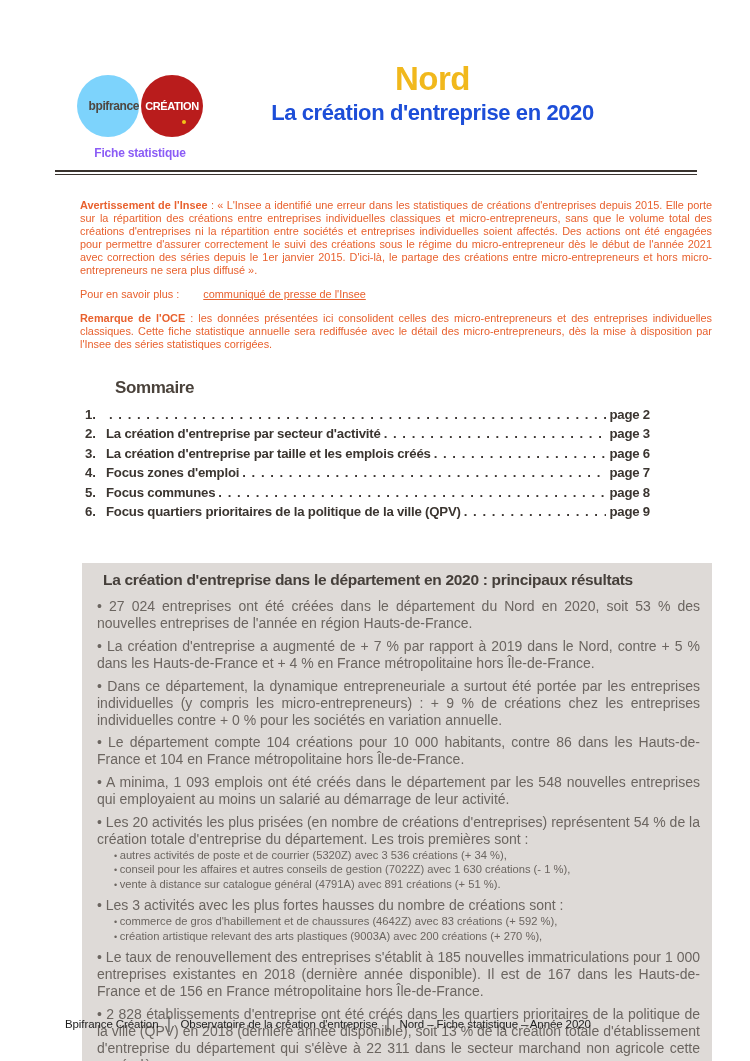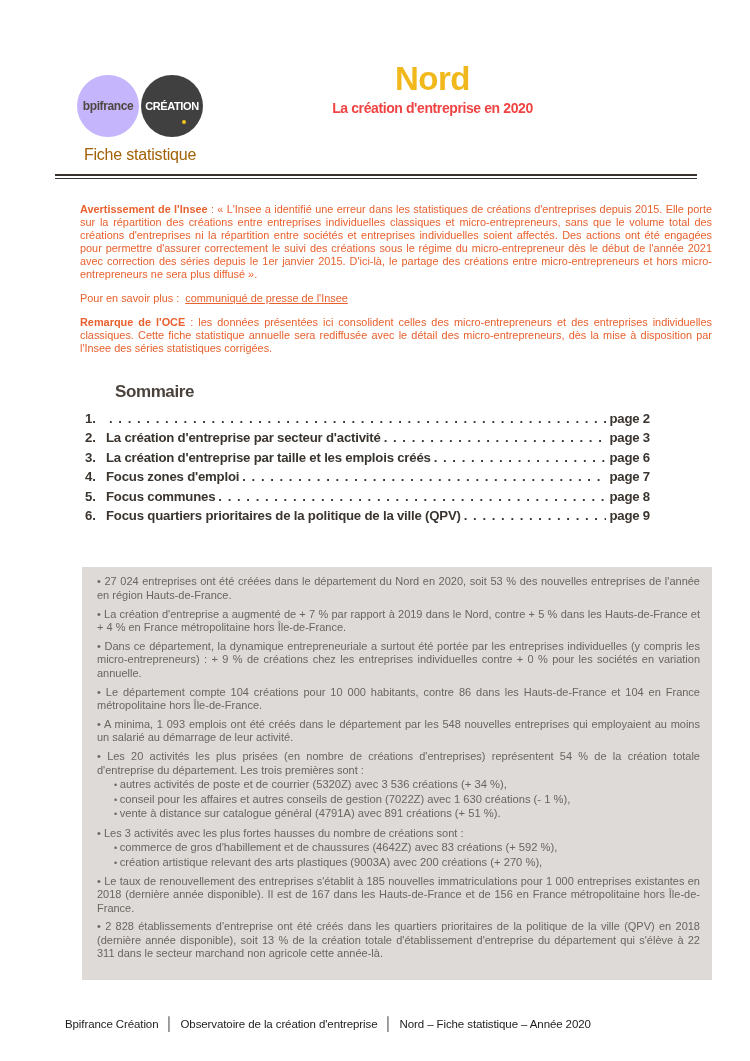--- a/index.html
+++ b/index.html
@@ -7,59 +7,59 @@
     position:relative; width:750px; height:1061px; margin:0 auto;
     background:#ffffff; overflow:hidden;
     font-family:"Liberation Sans", sans-serif;
   }
 
   
   .header { display:flex; margin:62px 40px 0 65px; }
   .logo-block { width:150px; padding-top:13px; flex:none; text-align:center; }
   .circles { display:flex; justify-content:center; gap:2px; }
   .circle { width:62px; height:62px; border-radius:50%; display:flex; align-items:center; justify-content:center; position:relative; }
-  .circle.yellow { background:#c4b5fd; }
+  .circle.yellow { background:#7dd3fc;justify-content:flex-end; }
   .circle.yellow span { color:#4F4740; font-weight:bold; font-size:12px; letter-spacing:-0.4px; }
-  .circle.dark { background:#404040; }
+  .circle.dark { background:#b91c1c; }
   .circle.dark span { color:#ffffff; font-weight:bold; font-size:11px; letter-spacing:-0.4px; }
   .circle.dark::after { content:""; position:absolute; left:66%; bottom:21%; width:4px; height:4px; border-radius:50%; background:#F2C318; }
-  .logo-tagline { margin-top:9px; color:#a16207; font-weight:normal; font-size:16px; letter-spacing:-0.2px; }
+  .logo-tagline { margin-top:9px; color:#8b5cf6; font-weight:bold; font-size:12px; letter-spacing:-0.2px; }
   .title-block { flex:1; text-align:center; margin-right:60px; }
   .doc-title { color:#F1B81C; font-weight:bold; font-size:33px; letter-spacing:-0.5px; line-height:1.0; }
-  .doc-subtitle { color:#ef4444; font-weight:bold; font-size:14px; letter-spacing:-0.4px; line-height:1.17; margin-top:5px; }
+  .doc-subtitle { color:#1d4ed8; font-weight:bold; font-size:22px; letter-spacing:-0.4px; line-height:1.17; margin-top:5px; }
   .doc-subtitle div { margin:0; }
 
   .rule { margin:10px 53px 0 55px; height:2px; border-top:2.5px solid #39332f; border-bottom:1.5px solid #39332f; }
 
   
   .notice {
     margin:0 38px 0 80px; color:#E8612E; 
     font-size:10.9px; line-height:1.2; text-align:justify;
   }
   .notice.first { margin-top:24px; }
   .notice b { font-weight:bold; }
   .notice.more { margin-top:11px; text-align:left; }
-  .notice .link { text-decoration:underline; margin-left:6px; color:#E8612E; cursor:pointer; }
+  .notice .link { text-decoration:underline; margin-left:24px; color:#E8612E; cursor:pointer; }
   .notice.oce { margin-top:10px; }
 
   
   .sommaire-title { margin:27px 0 0 115px; color:#4A423B; font-weight:bold; font-size:17px; letter-spacing:-0.4px; }
   .toc { margin:9px 0 0 85px; width:565px; }
   .toc-row { display:flex; align-items:baseline; color:#3B3530; font-weight:bold; font-size:13.2px; line-height:16px; margin-bottom:3.5px; letter-spacing:-0.2px; }
   .toc-num { width:21px; flex:none; }
   .toc-label { white-space:nowrap; }
   .toc-dots { flex:1; overflow:hidden; white-space:nowrap; margin:0 3px; }
   .toc-dots::after { content:". . . . . . . . . . . . . . . . . . . . . . . . . . . . . . . . . . . . . . . . . . . . . . . . . . . . . . . . . . . . . . . . . . . . . . . . . . . ."; letter-spacing:1px; }
   .toc-page { flex:none; }
 
   
   .results-box { margin:43px 0 0 82px; width:630px; background:#DEDAD7; padding:8px 12px 14px 15px; box-sizing:border-box; }
   .results-title { margin:0 0 9px 6px; color:#453F3A; font-weight:bold; font-size:15.5px; letter-spacing:-0.3px; }
   .bullet-block { margin-bottom:5.5px; }
-  .bullet-text { margin:0; color:#6B6560; font-size:11px; line-height:1.22; text-align:justify; }
+  .bullet-text { margin:0; color:#6B6560; font-size:14px; line-height:1.22; text-align:justify; }
   .bullet-text::before { content:"• "; }
   .sub-text { margin:1px 0 0 17px; color:#6B6560; font-size:11.2px; line-height:1.22; }
   .sub-text::before { content:"• "; font-size:9px; }
 
   
   .footer { position:absolute; left:65px; top:1016px; color:#1d1d1d; font-size:11.5px; letter-spacing:-0.1px; }
   .footer .sep { margin:0 7px; font-size:13px; color:#333; }
 </style>
 </head>
 <body>
@@ -133,20 +133,21 @@
 
   <div class="toc-row">
     <span class="toc-num">6.</span>
         <span class="toc-label">Focus quartiers prioritaires de la politique de la ville (QPV)</span>
         <span class="toc-dots"></span>
         <span class="toc-page">page 9</span>
   </div>
 </div>
 
   <div class="results-box">
+    <h3 class="results-title">La création d'entreprise dans le département en 2020 : principaux résultats</h3>
     <div id="bullets">
   <div class="bullet-block">
     <p class="bullet-text">27 024 entreprises ont été créées dans le département du Nord en 2020, soit 53 % des nouvelles entreprises de l'année en région Hauts-de-France.</p>
   </div>
 
   <div class="bullet-block">
     <p class="bullet-text">La création d'entreprise a augmenté de + 7 % par rapport à 2019 dans le Nord, contre + 5 % dans les Hauts-de-France et + 4 % en France métropolitaine hors Île-de-France.</p>
   </div>
 
   <div class="bullet-block">

